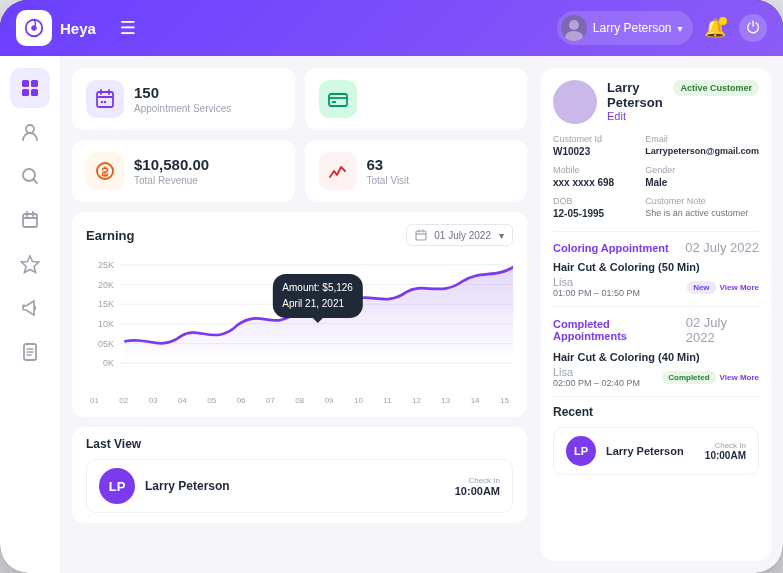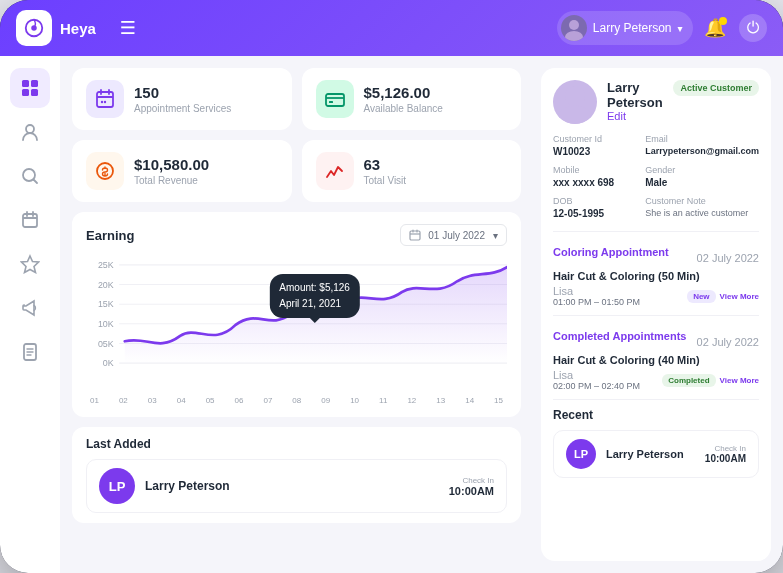--- a/index.html
+++ b/index.html
@@ -147,21 +147,21 @@
       background: #f0ebff;
       color: #7c3aed;
     }
     
     .content {
       flex: 1;
       background: #f5f5fa;
       overflow-y: auto;
       padding: 12px;
       display: flex;
-      gap: 20px;
+      gap: 14px;
     }
     .content-left {
       flex: 1.1;
       display: flex;
       flex-direction: column;
       gap: 10px;
     }
     .content-right {
       width: 230px;
       flex-shrink: 0;
@@ -337,21 +337,21 @@
     .detail-value { font-size: 10px; font-weight: 600; color: #1f2937; }
     .detail-note { font-size: 9px; color: #6b7280; }
     .divider { height: 1px; background: #f0f0f5; margin: 8px 0; }
     .appt-header {
       display: flex;
       justify-content: space-between;
       align-items: center;
       margin-bottom: 6px;
     }
     .appt-title { font-size: 11px; font-weight: 700; color: #7c3aed; }
-    .appt-date { font-size: 11px; color: #9ca3af; margin-top: 12px; }
+    .appt-date { font-size: 13px; color: #9ca3af; }
     .appt-card { margin-bottom: 8px; }
     .appt-name { font-size: 11px; font-weight: 600; color: #1f2937; }
     .appt-row { display: flex; justify-content: space-between; align-items: center; margin-top: 3px; }
     .appt-person { font-size: 11px; color: #9ca3af; }
     .appt-time { font-size: 9px; color: #6b7280; }
     .appt-actions { display: flex; gap: 4px; align-items: center; }
     .badge-new {
       background: #ede9fe;
       color: #7c3aed;
       font-size: 8px;
@@ -474,24 +474,20 @@
               <div class="stat-label">Appointment Services</div>
             </div>
           </div>
           <div class="stat-card">
             <div class="stat-icon green">
               <svg width="22" height="22" viewBox="0 0 22 22" fill="none">
                 <rect x="2" y="6" width="18" height="12" rx="2" stroke="#059669" stroke-width="1.8"></rect>
                 <path d="M2 10h18" stroke="#059669" stroke-width="1.8"></path>
                 <rect x="5" y="13" width="4" height="2" rx="0.5" fill="#059669"></rect>
               </svg>
-            </div>
-            <div class="stat-info">
-              <div class="stat-value">$5,126.00</div>
-              <div class="stat-label">Available Balance</div>
             </div>
           </div>
           <div class="stat-card">
             <div class="stat-icon orange">
               <svg width="22" height="22" viewBox="0 0 22 22" fill="none">
                 <circle cx="11" cy="11" r="8" stroke="#ea580c" stroke-width="1.8"></circle>
                 <path d="M11 7v1.5M11 13.5V15M8.5 10c0-1.1.9-2 2.5-2s2.5.9 2.5 2-.9 2-2.5 2-2.5.9-2.5 2 .9 2 2.5 2 2.5-.9 2.5-2" stroke="#ea580c" stroke-width="1.4" stroke-linecap="round"></path>
               </svg>
             </div>
             <div class="stat-info">
@@ -572,21 +568,21 @@
             <span class="chart-label">10</span>
             <span class="chart-label">11</span>
             <span class="chart-label">12</span>
             <span class="chart-label">13</span>
             <span class="chart-label">14</span>
             <span class="chart-label">15</span>
           </div>
         </div>
 
         <div class="last-added-section">
-          <div class="section-title">Last Added</div>
+          <div class="section-title">Last View</div>
           <div class="person-card">
             <div class="person-avatar" style="background:#7c3aed;">
               <span>LP</span>
             </div>
             <div>
               <div class="person-name">Larry Peterson</div>
             </div>
             <div class="checkin-info">
               <div class="checkin-label">Check In</div>
               <div class="checkin-time">10:00AM</div>

